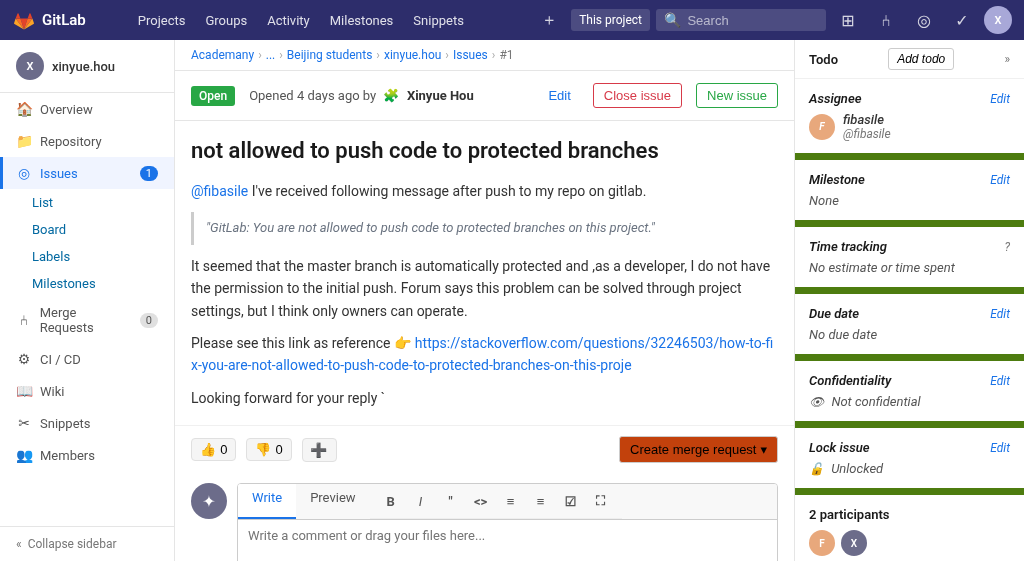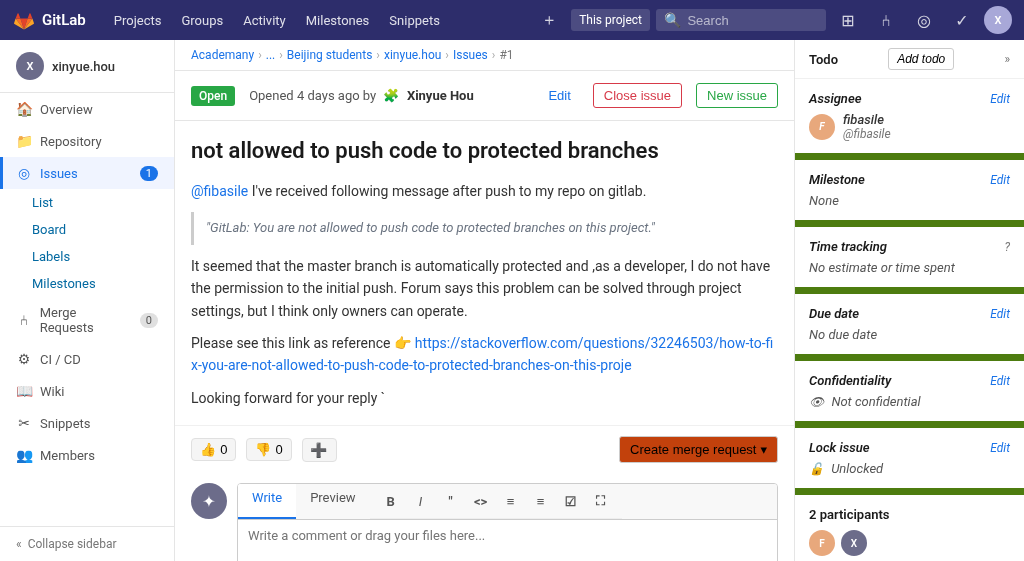--- a/index.html
+++ b/index.html
@@ -5,40 +5,40 @@
     * { box-sizing: border-box; margin: 0; padding: 0; }
     body { font-family: -apple-system, BlinkMacSystemFont, 'Segoe UI', Roboto, sans-serif; font-size: 14px; background: #f0f0f0; color: #333; height: 561px; overflow: hidden; }
 
     
     .navbar {
       background: #2d2d6b;
       height: 40px;
       display: flex;
       align-items: center;
       padding: 0 12px;
-      gap: 16px;
+      gap: 23px;
       color: #fff;
     }
     .navbar-brand {
       display: flex;
       align-items: center;
       gap: 6px;
       font-weight: 600;
       font-size: 15px;
       color: #fff;
     }
     .gitlab-logo {
       width: 24px;
       height: 24px;
     }
     .nav-links {
       display: flex;
       align-items: center;
       gap: 4px;
-      margin-left: 4px;
+      margin-left: 21px;
     }
     .nav-link {
       color: rgba(255,255,255,0.85);
       font-size: 13px;
       padding: 4px 8px;
       border-radius: 3px;
       cursor: pointer;
     }
     .navbar-right {
       margin-left: auto;

